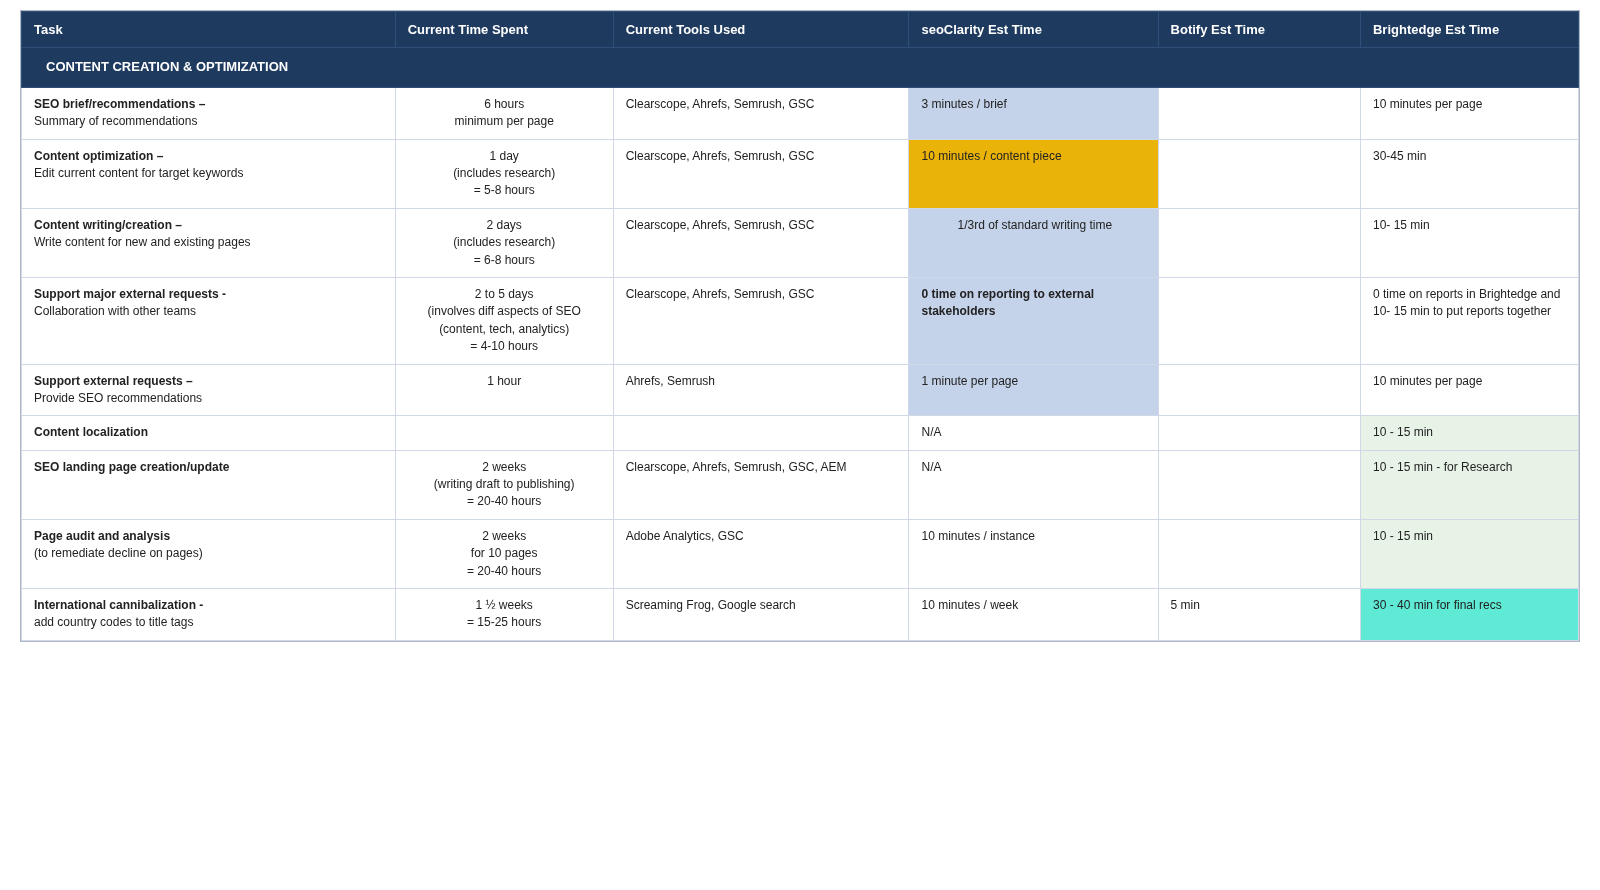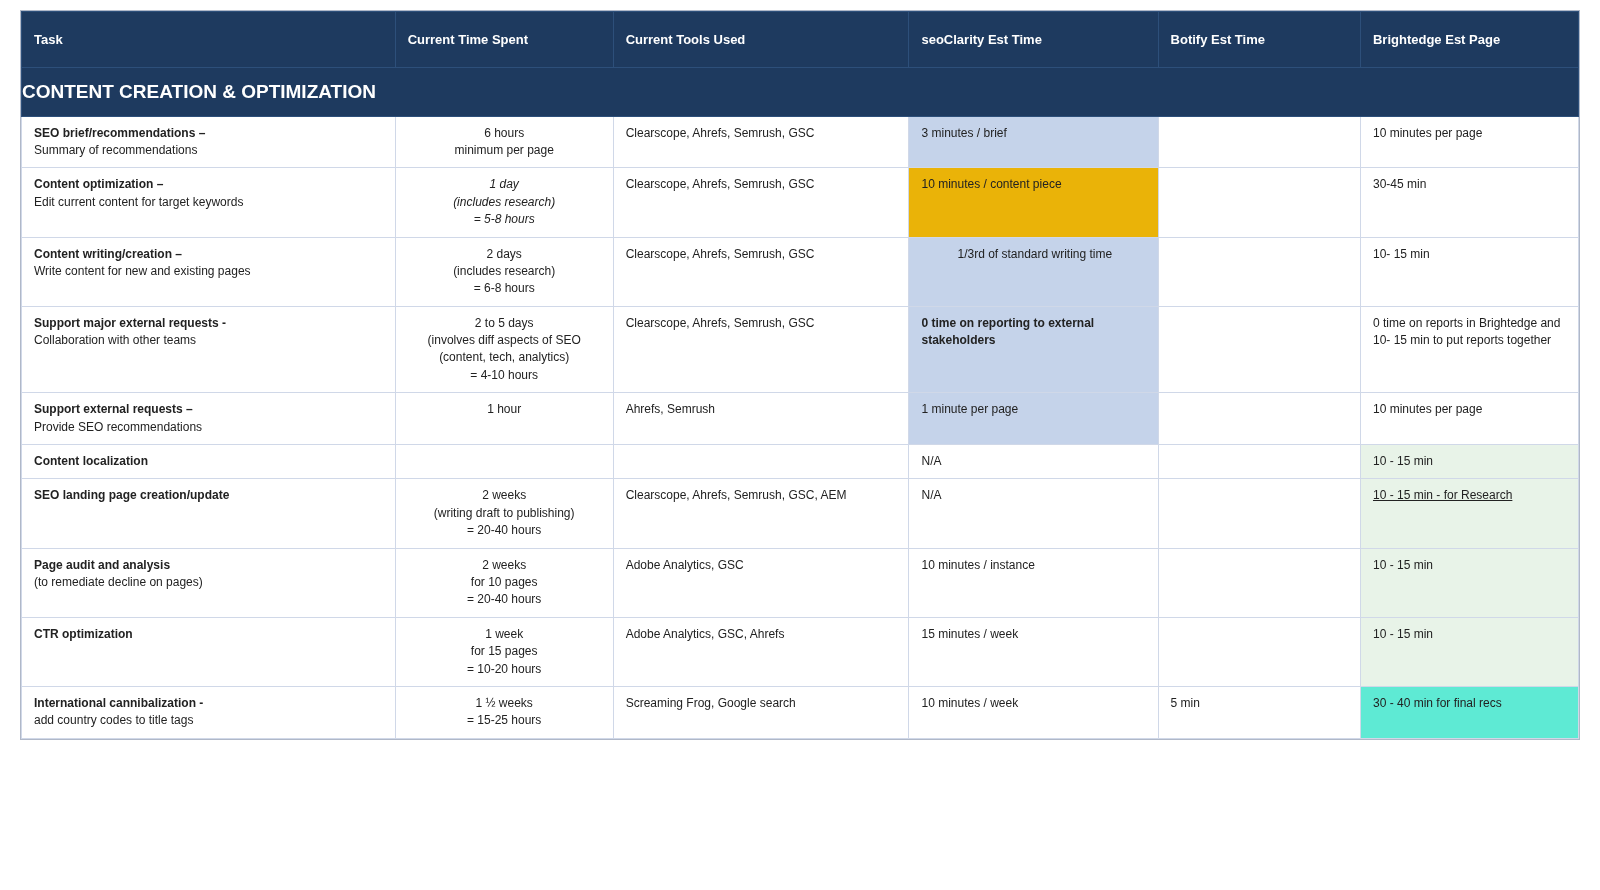--- a/index.html
+++ b/index.html
@@ -25,40 +25,40 @@
     col.col-tools { width: 19%; }
     col.col-seoclarity { width: 16%; }
     col.col-botify { width: 13%; }
     col.col-brightedge { width: 14%; }
 
     thead tr th {
       background-color: #1e3a5f;
       color: #fff;
       font-weight: bold;
       font-size: 13px;
-      padding: 20px 12px;
+      padding: 10px 12px;
       text-align: left;
       border: 1px solid #2d4f7a;
       vertical-align: middle;
     }
 
     tbody tr td {
       padding: 8px 12px;
       border: 1px solid #d0d8e8;
       vertical-align: top;
       font-size: 12px;
       line-height: 1.45;
     }
 
     .section-header td {
       background-color: #1e3a5f;
       color: #fff;
       font-weight: bold;
-      font-size: 19px;
-      padding: 10px 0;
+      font-size: 13px;
+      padding: 10px 24px;
       border: 1px solid #2d4f7a;
     }
 
     .row-normal td {
       background-color: #fff;
     }
 
     .task-bold {
       font-weight: bold;
     }
@@ -80,39 +80,39 @@
       <col class="col-botify">
       <col class="col-brightedge">
     </colgroup>
     <thead>
       <tr>
         <th>Task</th>
         <th>Current Time Spent</th>
         <th>Current Tools Used</th>
         <th>seoClarity Est Time</th>
         <th>Botify Est Time</th>
-        <th>Brightedge Est Page</th>
+        <th>Brightedge Est Time</th>
       </tr>
     </thead>
     <tbody id="table-body">
     <tr class="section-header">
           <td colspan="6">CONTENT CREATION &amp; OPTIMIZATION</td>
         </tr>
         <tr class="row-normal">
           <td><span class="task-bold">SEO brief/recommendations –</span><br><span>Summary of recommendations</span></td>
           <td class="col-time-cell" style="white-space: pre-line;">6 hours
 minimum per page</td>
           <td>Clearscope, Ahrefs, Semrush, GSC</td>
           <td class="col-seoclarity-cell" style="background-color: rgb(197, 211, 234);">3 minutes / brief</td>
           <td></td>
           <td class="col-brightedge-cell" style="white-space: pre-line;">10 minutes per page</td>
         </tr>
         <tr class="row-normal">
           <td><span class="task-bold">Content optimization –</span><br><span>Edit current content for target keywords</span></td>
-          <td class="col-time-cell" style="white-space: pre-line; font-style: italic;">1 day
+          <td class="col-time-cell" style="white-space: pre-line;">1 day
 (includes research)
 = 5-8 hours</td>
           <td>Clearscope, Ahrefs, Semrush, GSC</td>
           <td class="col-seoclarity-cell" style="background-color: #eab308;">10 minutes / content piece</td>
           <td></td>
           <td class="col-brightedge-cell" style="white-space: pre-line;">30-45 min</td>
         </tr>
         <tr class="row-normal">
           <td><span class="task-bold">Content writing/creation –</span><br><span>Write content for new and existing pages</span></td>
           <td class="col-time-cell" style="white-space: pre-line;">2 days
@@ -152,39 +152,29 @@
           <td class="col-brightedge-cell" style="background-color: rgb(232, 243, 232); white-space: pre-line;">10 - 15 min</td>
         </tr>
         <tr class="row-normal">
           <td><span class="task-bold">SEO landing page creation/update</span></td>
           <td class="col-time-cell" style="white-space: pre-line;">2 weeks
 (writing draft to publishing)
 = 20-40 hours</td>
           <td>Clearscope, Ahrefs, Semrush, GSC, AEM</td>
           <td class="col-seoclarity-cell">N/A</td>
           <td></td>
-          <td class="col-brightedge-cell" style="background-color: rgb(232, 243, 232); white-space: pre-line; text-decoration: underline;">10 - 15 min - for Research</td>
+          <td class="col-brightedge-cell" style="background-color: rgb(232, 243, 232); white-space: pre-line;">10 - 15 min - for Research</td>
         </tr>
         <tr class="row-normal">
           <td><span class="task-bold">Page audit and analysis</span><br><span>(to remediate decline on pages)</span></td>
           <td class="col-time-cell" style="white-space: pre-line;">2 weeks
 for 10 pages
 = 20-40 hours</td>
           <td>Adobe Analytics, GSC</td>
           <td class="col-seoclarity-cell">10 minutes / instance</td>
-          <td></td>
-          <td class="col-brightedge-cell" style="background-color: rgb(232, 243, 232); white-space: pre-line;">10 - 15 min</td>
-        </tr>
-        <tr class="row-normal">
-          <td><span class="task-bold">CTR optimization</span></td>
-          <td class="col-time-cell" style="white-space: pre-line;">1 week
-for 15 pages
-= 10-20 hours</td>
-          <td>Adobe Analytics, GSC, Ahrefs</td>
-          <td class="col-seoclarity-cell">15 minutes / week</td>
           <td></td>
           <td class="col-brightedge-cell" style="background-color: rgb(232, 243, 232); white-space: pre-line;">10 - 15 min</td>
         </tr>
         <tr class="row-normal">
           <td><span class="task-bold">International cannibalization -</span><br><span>add country codes to title tags</span></td>
           <td class="col-time-cell" style="white-space: pre-line;">1 ½ weeks
 = 15-25 hours</td>
           <td>Screaming Frog, Google search</td>
           <td class="col-seoclarity-cell">10 minutes / week</td>
           <td>5 min</td>

